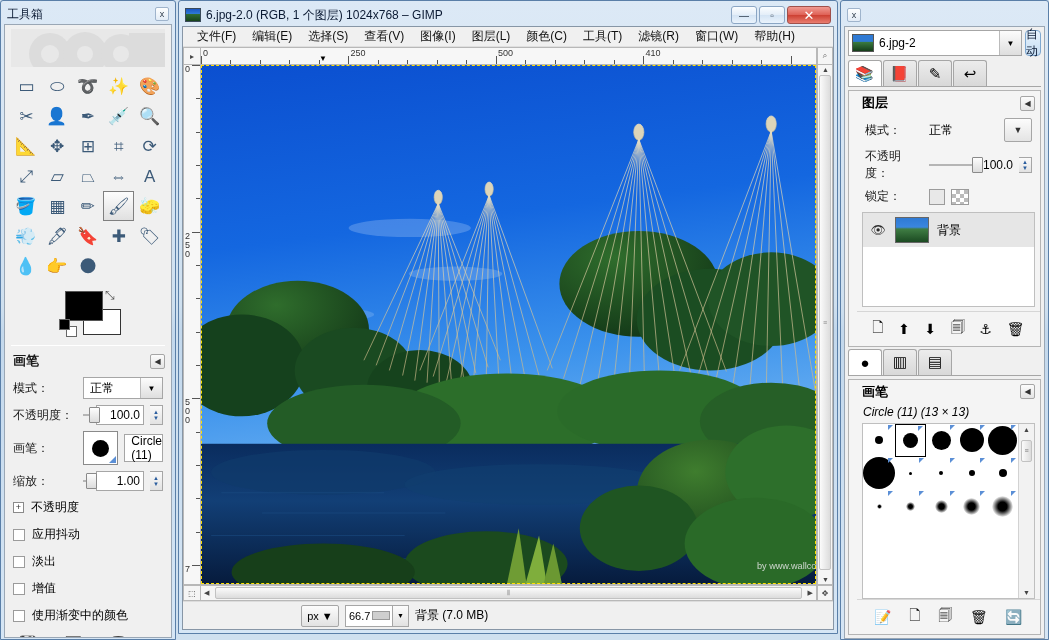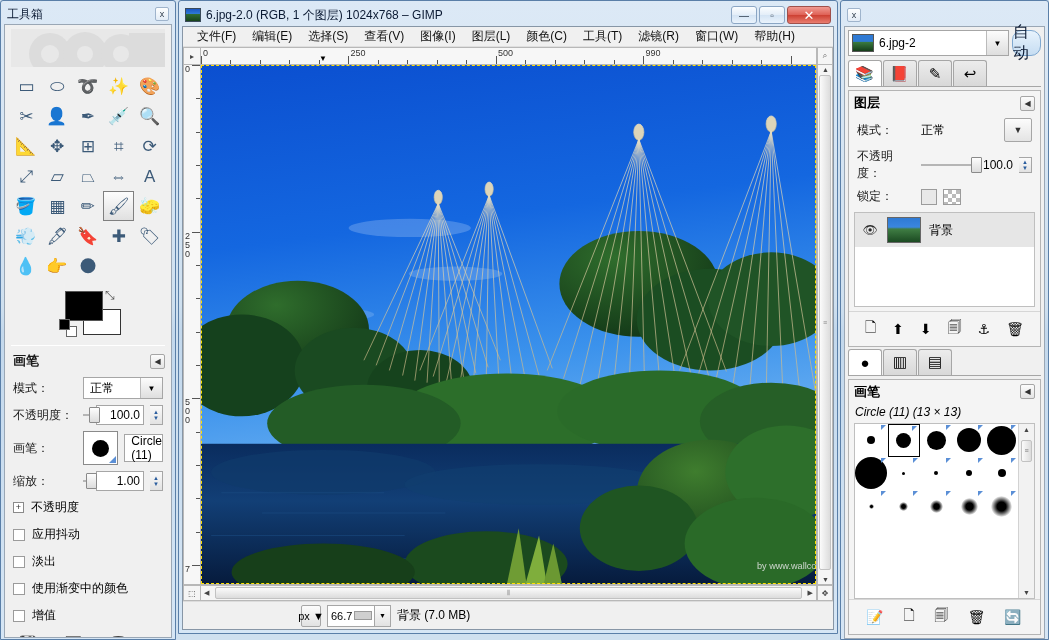--- a/index.html
+++ b/index.html
@@ -168,49 +168,49 @@
   .sb-thumb-v { position:absolute; left:1px; right:1px; top:10px; bottom:14px;
                 background:linear-gradient(to right,#fbfbfb,#dcdcdc); border:1px solid #c2c2c2; border-radius:2px;
                 display:flex;align-items:center;justify-content:center;font-size:7px;color:#888; cursor:pointer;}
   .sb-thumb-h { position:absolute; top:1px; bottom:1px; left:14px; right:14px;
                 background:linear-gradient(to bottom,#fbfbfb,#dcdcdc); border:1px solid #c2c2c2; border-radius:2px;
                 display:flex;align-items:center;justify-content:center;font-size:7px;color:#888; cursor:pointer;}
   .sb-arr { position:absolute; font-size:7px; color:#444; cursor:pointer; }
 
   .statusbar { height:28px; display:flex; align-items:center; gap:6px; padding:0 6px; background:#f0f0f0;
                border-top:1px solid #dcdcdc; }
-  .unit-btn { width:20px;height:22px;border:1px solid #a6a6a6;border-radius:2px;
+  .unit-btn { width:38px;height:22px;border:1px solid #a6a6a6;border-radius:2px;
               background:linear-gradient(to bottom,#fcfcfc,#e2e2e2);
               display:flex;align-items:center;justify-content:center;gap:3px;font-size:11px;cursor:pointer; }
   .zoom-entry { width:48px;height:22px;border:1px solid #a6a6a6;background:#fff;
                 display:flex;align-items:center;padding-left:3px;font-size:11px;gap:2px; }
   .zoom-entry .px { width:18px;height:9px;background:#cfcfcf;border:1px solid #9a9a9a; }
   .zoom-arrow { width:16px;height:22px;border:1px solid #a6a6a6;border-left:none;
                 background:linear-gradient(to bottom,#fcfcfc,#e2e2e2);
                 display:flex;align-items:center;justify-content:center;font-size:7px;cursor:pointer; }
 
   
   #dock { left:840px; top:0; width:209px; height:640px; }
   #dock .inner { background:#f0f0f0; border:1px solid #9aa7b5; height:613px; display:flex; flex-direction:column; padding:3px; gap:3px; }
   .img-sel { display:flex; gap:3px; align-items:center; }
   .img-combo { flex:1; height:26px; border:1px solid #a6a6a6; background:#fff; display:flex; align-items:center;
                padding-left:3px; gap:5px; font-size:12px; cursor:pointer; }
   .img-thumb { width:22px;height:18px;border:1px solid #555;
                background:linear-gradient(to bottom,#2f7ad4 0%,#2f7ad4 40%,#3a7a3f 45%,#153d1a 100%); }
   .img-combo .arrowbox { margin-left:auto; width:22px;height:24px;border-left:1px solid #bbb;
                background:linear-gradient(to bottom,#fcfcfc,#dedede); display:flex;align-items:center;justify-content:center;font-size:8px;}
-  .auto-btn { width:29px;height:26px;border:1px solid #7fa8d0;border-radius:10px;
+  .auto-btn { width:16px;height:26px;border:1px solid #7fa8d0;border-radius:4px;
               background:linear-gradient(to bottom,#e8f3fd,#c6ddf2);
-              display:flex;align-items:center;justify-content:center;font-size:16px;color:#0b1a33;cursor:pointer; }
+              display:flex;align-items:center;justify-content:center;font-size:12px;color:#0b1a33;cursor:pointer; }
   .tabstrip { display:flex; align-items:flex-end; gap:1px; height:28px; border-bottom:1px solid #a6a6a6; }
   .dtab { width:34px;height:26px;border:1px solid #a6a6a6;border-bottom:none;border-radius:3px 3px 0 0;
           background:linear-gradient(to bottom,#ececec,#d8d8d8);
           display:flex;align-items:center;justify-content:center;font-size:15px;cursor:pointer; }
   .dtab.active { background:#fff; }
-  .panel { border:1px solid #b4b4b4; background:#f4f4f4; display:flex; flex-direction:column; }
+  .panel { border:1px solid #b4b4b4; background:#f4f4f4; display:flex; flex-direction:column;padding-left:8px; }
   .panel-head { display:flex; align-items:center; padding:3px 5px; font-weight:bold; font-size:13px; }
   .layer-list { flex:1; background:#fff; border:1px solid #bfbfbf; margin:4px 5px; overflow:hidden; }
   .layer-item { display:flex; align-items:center; gap:8px; padding:4px 6px; background:#e6e6e6; cursor:pointer; }
   .eye { font-size:12px; color:#2b2b2b; width:18px; text-align:center; }
   .layer-thumb { width:34px;height:26px;border:1px solid #666;
                  background:linear-gradient(to bottom,#2f7ad4 0%,#3a86df 38%,#3f7d43 46%,#1b4a22 100%); }
   .layer-name { font-size:12px; }
   .panel-btns { display:flex; justify-content:space-around; align-items:center; padding:5px 8px;
                 border-top:1px solid #d6d6d6; }
   .panel-btns .pb { font-size:14px; cursor:pointer; }
@@ -347,25 +347,25 @@
           <div class="chk-row">
             <span class="chk"></span>
             <span>应用抖动</span>
           </div>
           <div class="chk-row">
             <span class="chk"></span>
             <span>淡出</span>
           </div>
           <div class="chk-row">
             <span class="chk"></span>
-            <span>使用渐变中的颜色</span>
+            <span>增值</span>
           </div>
           <div class="chk-row">
             <span class="chk"></span>
-            <span>增值</span>
+            <span>使用渐变中的颜色</span>
           </div>
         </div>
 
       <div class="tb-bottom" id="tb-bottom">
           <span class="ib">💾</span>
           <span class="ib">🎛</span>
           <span class="ib">🗑</span>
           <span class="ib">↩</span>
         </div>
     </div>
@@ -415,21 +415,21 @@
             <span class="tk" style="left: 412.891px; height: 4px;"></span>
             <span class="tk" style="left: 442.383px; height: 8px;"></span>
             <span class="tk" style="left: 471.875px; height: 4px;"></span>
             <span class="tk" style="left: 501.367px; height: 4px;"></span>
             <span class="tk" style="left: 530.859px; height: 4px;"></span>
             <span class="tk" style="left: 560.352px; height: 4px;"></span>
             <span class="tk" style="left: 589.844px; height: 8px;"></span>
             <span class="num" style="left: 0px;">0</span>
             <span class="num" style="left: 147.461px;">250</span>
             <span class="num" style="left: 294.922px;">500</span>
-            <span class="num" style="left: 442.383px;">990</span>
+            <span class="num" style="left: 442.383px;">410</span>
             <span class="rul-mark" style="left: 118px;">▼</span>
           </div>
         <div class="corner-btn">⌕</div>
 
         <div class="ruler-v" id="ruler-v">
             <span class="tk" style="top: 0px; width: 8px;"></span>
             <span class="tk" style="top: 33.3333px; width: 4px;"></span>
             <span class="tk" style="top: 66.6667px; width: 4px;"></span>
             <span class="tk" style="top: 100px; width: 4px;"></span>
             <span class="tk" style="top: 133.333px; width: 4px;"></span>

